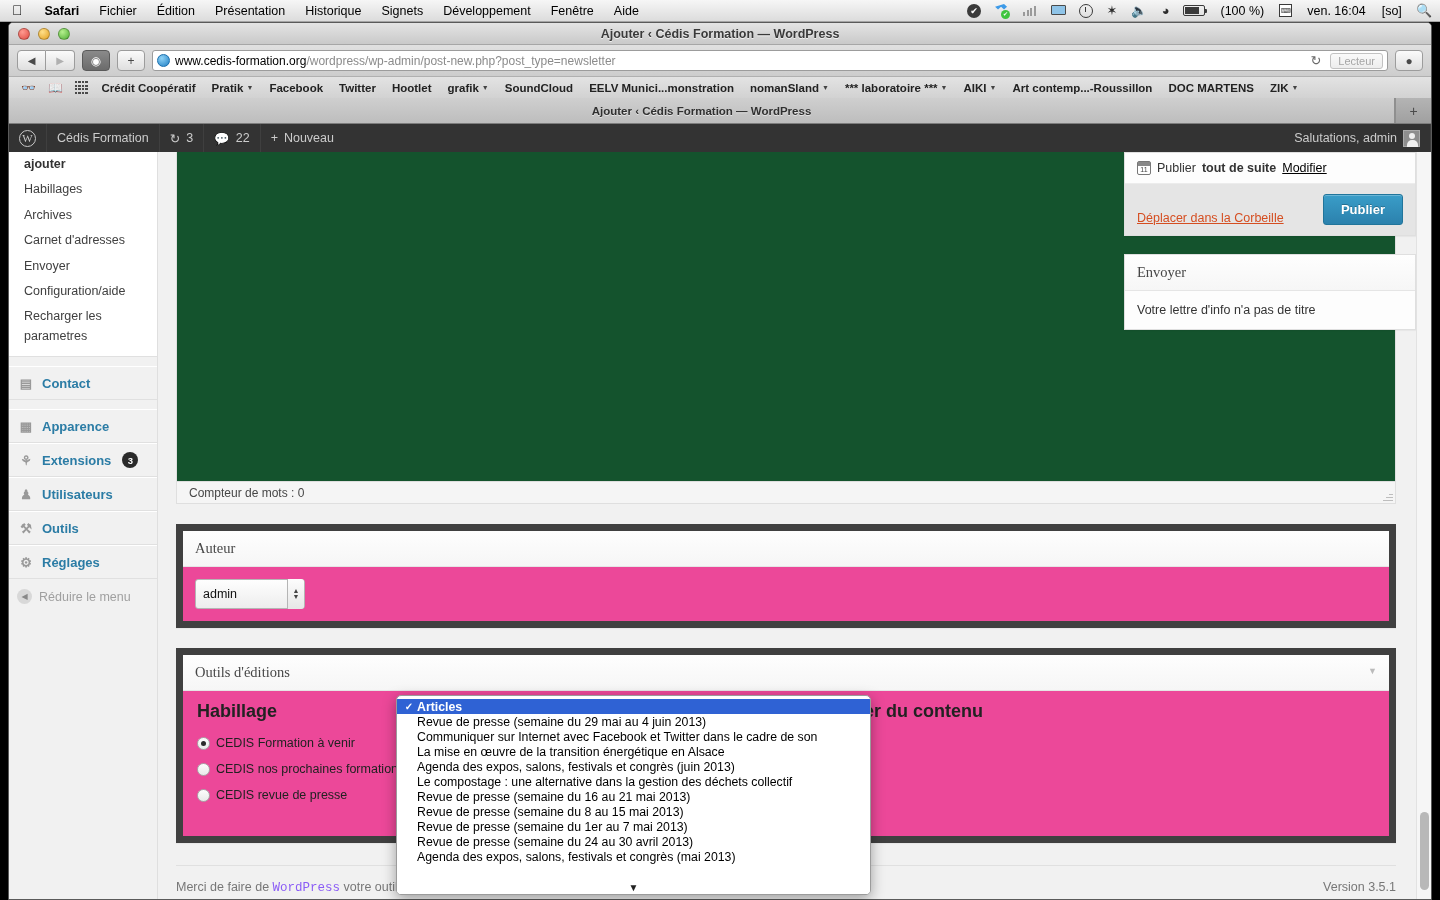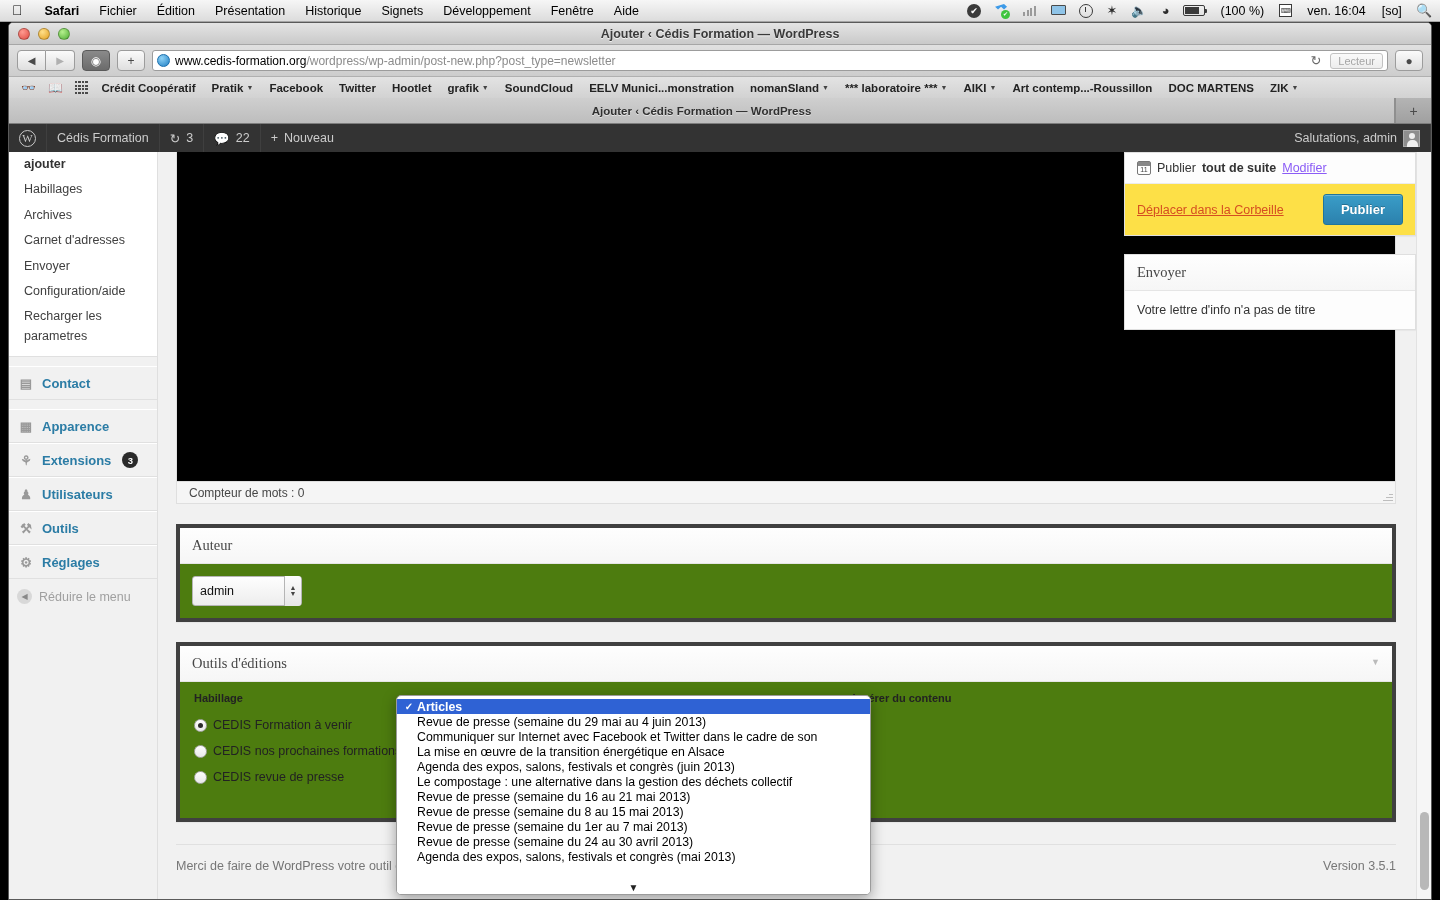--- a/index.html
+++ b/index.html
@@ -196,34 +196,34 @@
   }
   .collapse .circ { width: 15px; height: 15px; border-radius: 50%; background: #d8d8d8; color: #888;
                     font-size: 8px; display: flex; align-items: center; justify-content: center; }
 
   
   .main {
     position: absolute; left: 149px; top: 28px; right: 15px; bottom: 0;
     background: #f1f1f1; overflow: hidden;
   }
   .editor-wrap {
-    margin: 0 20px 0 18px; background: #000000; border: 1px solid #dfdfdf; border-top: none;
+    margin: 0 20px 0 18px; background: #14532d; border: 1px solid #dfdfdf; border-top: none;
     height: 352px; position: relative;
   }
   .wordcount {
     position: absolute; left: 0; right: 0; bottom: 0; height: 22px;
     background: #f5f5f5; border-top: 1px solid #dedede;
     font-size: 12px; color: #464646; display: flex; align-items: center; padding-left: 12px;
   }
   .resize-grip { position: absolute; right: 2px; bottom: 2px; width: 10px; height: 10px; }
   .resize-grip i { position: absolute; right: 0; background: #bdbdbd; height: 1px; }
 
   .postbox {
-    margin: 20px 20px 0 18px; background: #4d7c0f;
-    border: 4px solid #404040; box-shadow: 0 1px 1px rgba(0,0,0,.04);
+    margin: 20px 20px 0 18px; background: #ec4899;
+    border: 7px solid #404040; box-shadow: 0 1px 1px rgba(0,0,0,.04);
   }
   .postbox h3 {
     font-family: "Liberation Serif", serif; font-size: 14.5px; font-weight: normal; color: #464646;
     padding: 9px 12px; border-bottom: 1px solid #e5e5e5;
     background: linear-gradient(to bottom,#fefefe,#f6f6f6);
     position: relative;
   }
   .postbox h3 .toggle-arrow { position: absolute; right: 12px; top: 11px; font-size: 9px; color: #bbb; }
   .postbox .inside { padding: 12px; }
   .sel {
@@ -236,49 +236,49 @@
     position: absolute; right: 0; top: -1px; bottom: -1px; width: 17px;
     border-left: 1px solid #b5b5b5; border-radius: 0 3px 3px 0;
     background: linear-gradient(to bottom,#fdfdfd,#e6e6e6);
     display: flex; flex-direction: column; align-items: center; justify-content: center;
     font-size: 7px; color: #444; line-height: 6px;
   }
 
   .tools-grid { display: flex; padding: 10px 2px 22px 14px; }
   .tools-col-left { width: 220px; }
   .tools-col-right { flex: 1; text-align: center; }
-  .tools-head { font-size: 11px; font-weight: bold; color: #222; margin-bottom: 14px; }
+  .tools-head { font-size: 18px; font-weight: bold; color: #222; margin-bottom: 14px; }
   .radio-row { display: flex; align-items: center; gap: 6px; margin-bottom: 12px; font-size: 12.5px; color: #222; }
   .radio {
     width: 13px; height: 13px; border-radius: 50%; flex: none;
     border: 1px solid #a9a9a9; background: linear-gradient(to bottom,#fdfdfd,#e9e9e9);
     display: flex; align-items: center; justify-content: center;
   }
   .radio.on::after { content: ""; width: 5px; height: 5px; border-radius: 50%; background: #2b2b2b; }
 
   .footer {
     margin: 22px 20px 0 18px; border-top: 1px solid #e0e0e0; padding: 14px 0 12px 0;
     display: flex; font-size: 12.5px; color: #777;
   }
-  .footer a { color: #737373; text-decoration: none; }
+  .footer a { color: #8b5cf6; text-decoration: none; font-family: Liberation Mono, monospace; }
   .footer .ver { margin-left: auto; color: #777; }
 
   
   .rightcol { position: absolute; right: 15px; top: 28px; width: 292px; }
   .rc-box { background: #fdfdfd; border: 1px solid #dfdfdf; box-shadow: 0 1px 1px rgba(0,0,0,.04);
             margin-bottom: 18px; }
   .rc-row { padding: 8px 12px; display: flex; align-items: center; gap: 6px; font-size: 12.5px; color: #333;
             border-bottom: 1px solid #ececec; }
   .cal-icon { width: 14px; height: 14px; border: 1.3px solid #777; border-radius: 2px; background: #fff;
               font-size: 7px; color: #444; display: flex; align-items: flex-end; justify-content: center;
               padding-bottom: 1px; position: relative; }
   .cal-icon::before { content: ""; position: absolute; left: 0; right: 0; top: 0; height: 3.5px; background: #888; }
   .rc-row a { color: #2b7ca5; }
-  .rc-major { padding: 10px 12px; display: flex; align-items: center;
-              background: #fde047; }
+  .rc-major { padding: 10px 12px; display: flex; align-items: flex-end;
+              background: #e5e5e5; }
   .trash-link { color: #d54e21; font-size: 12.5px; text-decoration: underline; }
   .btn-primary {
     margin-left: auto; background: linear-gradient(to bottom,#3a9dc8,#2b81ad);
     border: 1px solid #21759b; border-radius: 3px; color: #fff; font-size: 13px; font-weight: bold;
     padding: 7px 17px; text-shadow: 0 -1px 0 rgba(0,0,0,.25); box-shadow: inset 0 1px 0 rgba(255,255,255,.25);
   }
   .rc-h3 {
     font-family: "Liberation Serif", serif; font-size: 14.5px; font-weight: normal; color: #464646;
     padding: 9px 12px; border-bottom: 1px solid #e5e5e5;
     background: linear-gradient(to bottom,#fefefe,#f6f6f6);
@@ -609,21 +609,21 @@
           <span class="ver">Version 3.5.1</span>
         </div>
       </div>
 
       <div class="rightcol">
         <div class="rc-box">
           <div class="rc-row">
             <span class="cal-icon">11</span>
             <span>Publier</span>
             <b>tout de suite</b>
-            <a href="#" style="color:#8b5cf6">Modifier</a>
+            <a href="#" style="color:#000000">Modifier</a>
           </div>
           <div class="rc-major">
             <a href="#" class="trash-link">Déplacer dans la Corbeille</a>
             <button class="btn-primary">Publier</button>
           </div>
         </div>
 
         <div class="rc-box">
           <div class="rc-h3">Envoyer</div>
           <div class="rc-body">Votre lettre d'info n'a pas de titre</div>

